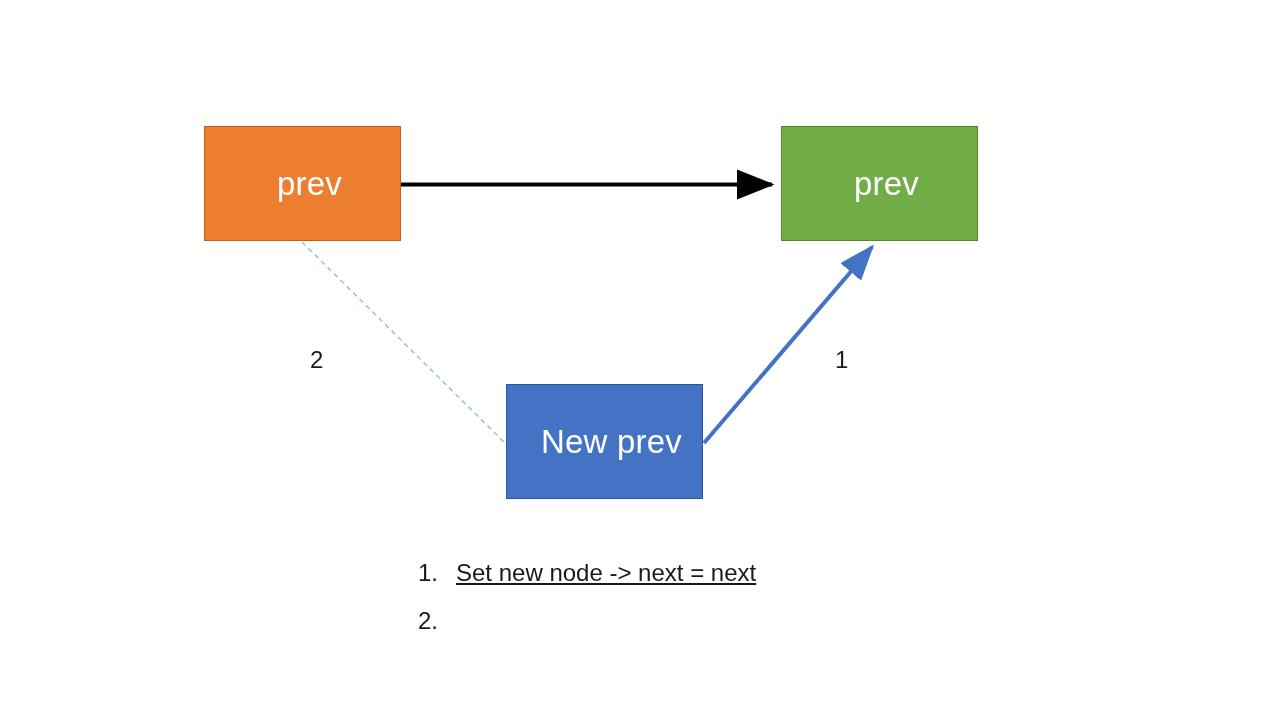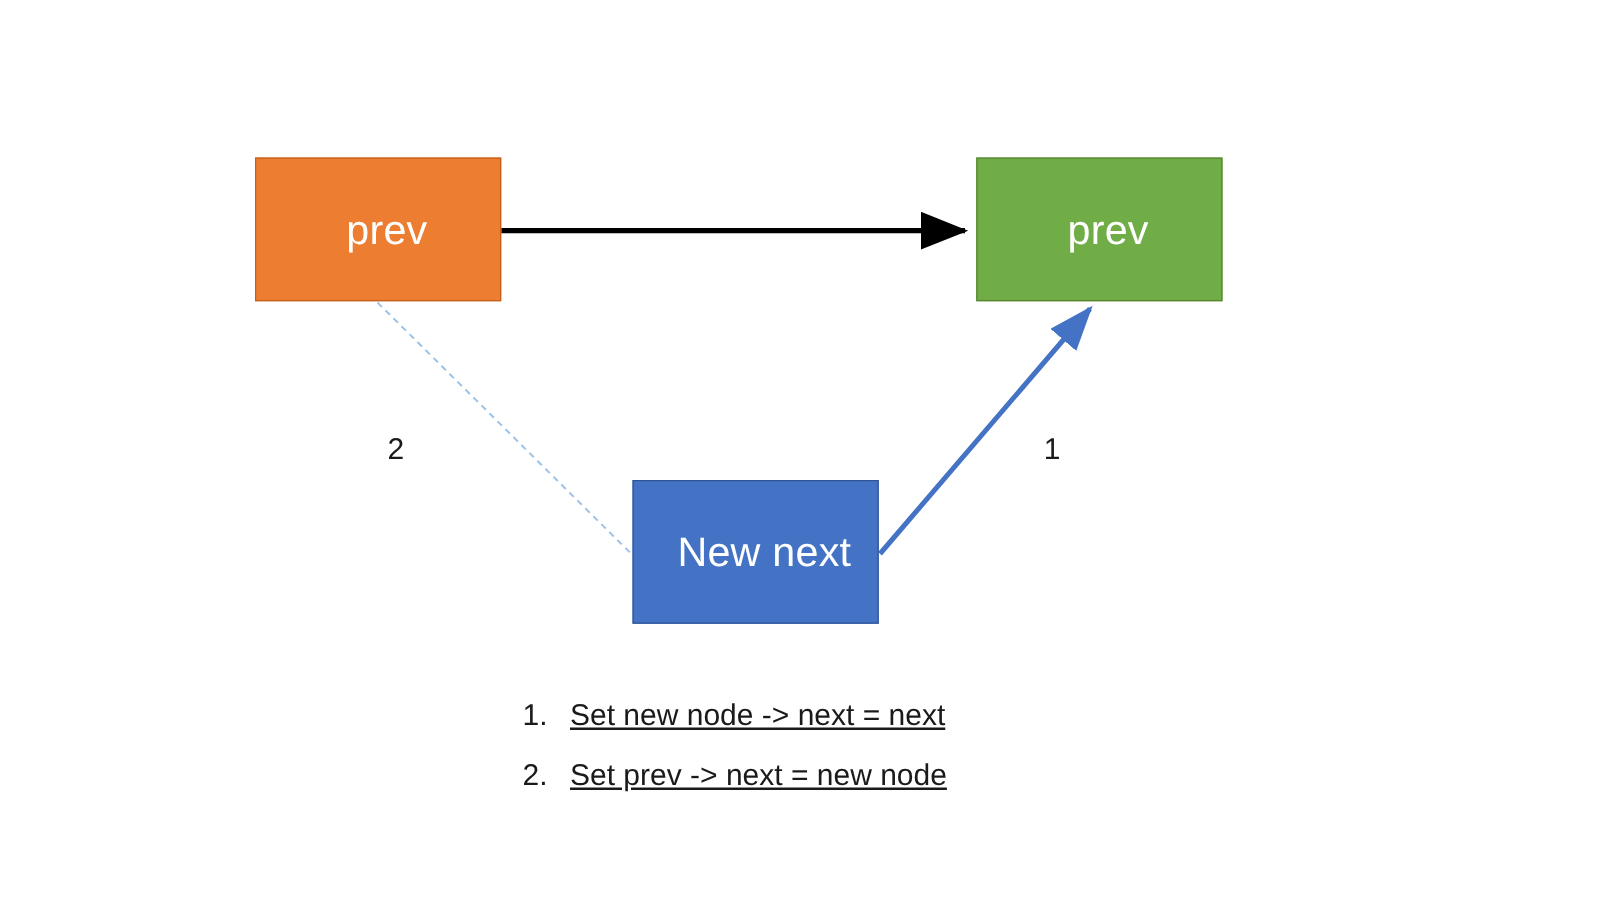--- a/index.html
+++ b/index.html
@@ -128,31 +128,30 @@
 
   <div class="node-box" id="node-prev">
     <span>prev</span>
   </div>
 
   <div class="node-box" id="node-next">
     <span>prev</span>
   </div>
 
   <div class="node-box" id="node-new">
-    <span>New next</span>
+    <span>New prev</span>
   </div>
 
   <div class="edge-label" id="label-step-2">2</div>
 
   <div class="edge-label" id="label-step-1">1</div>
 
   <div id="steps-list">
     <div class="step-row">
       <span class="step-num">1.</span>
       <span class="step-text">Set new node -&gt; next = next</span>
     </div>
     <div class="step-row">
       <span class="step-num">2.</span>
-      <span class="step-text">Set prev -&gt; next = new node</span>
     </div>
   </div>
 
 </div>
 
 </body></html>

